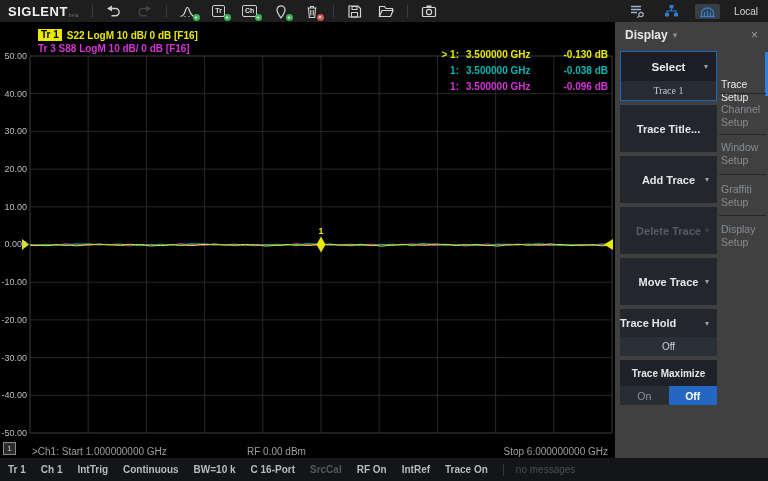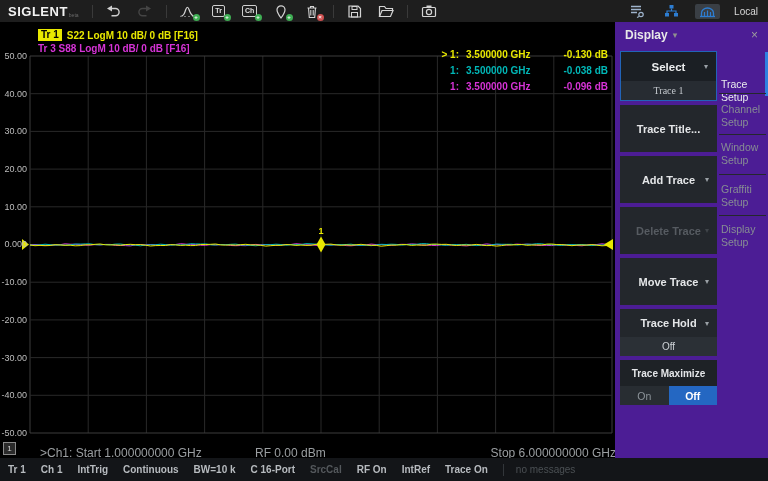--- a/index.html
+++ b/index.html
@@ -33,45 +33,45 @@
   .tl2{left:38px;top:21px;align-items:center;}
   .chip{background:#e8e800;color:#000;padding:0 3px;font-size:10px;font-weight:700;line-height:12px;}
   .c-yellow{color:#e8e800;}
   .c-cyan{color:#00b7b7;}
   .c-magenta{color:#d633d6;}
   .mkr{position:absolute;right:7px;top:26px;display:flex;flex-direction:column;gap:2px;}
   .mkrow{display:flex;font-size:10px;font-weight:600;height:14px;line-height:14px;}
   .mkp{width:24px;text-align:right;}
   .mkf{width:86px;text-align:left;padding-left:7px;}
   .mkv{width:56px;text-align:right;}
-  .plot-footer{position:absolute;left:8px;top:424px;width:615px;height:12px;font-size:12px;color:#9b9fa2;}
+  .plot-footer{position:absolute;left:0;top:424px;width:615px;height:12px;font-size:10px;color:#9b9fa2;}
   .pf-start{position:absolute;left:32px;}
-  .pf-rf{position:absolute;left:247px;text-decoration:underline;}
+  .pf-rf{position:absolute;left:247px;}
   .pf-stop{position:absolute;right:7px;}
   .win-badge{position:absolute;left:3px;top:420px;width:11px;height:11px;border:1px solid #8a8a8a;
              background:#2b2b2b;color:#cfcfcf;font-size:8px;line-height:11px;text-align:center;}
 
   
-  .panel{position:absolute;left:615px;top:22px;width:153px;height:436px;background:#4c1d95;box-sizing:border-box;padding-left:28px;}
+  .panel{position:absolute;left:615px;top:22px;width:153px;height:436px;background:#404040;box-sizing:border-box;padding-left:28px;}
   .panel-header{position:absolute;left:0;top:0;width:100%;height:26px;display:flex;align-items:center;padding:0 10px;box-sizing:border-box;}
   .panel-title{font-size:12px;font-weight:700;color:#e8e8e8;}
   .panel-caret{font-size:9px;color:#8f8f8f;margin-left:5px;}
   .panel-close{margin-left:auto;font-size:12px;color:#9d9d9d;cursor:pointer;}
   .btn-col{position:absolute;left:5px;top:29px;width:97px;display:flex;flex-direction:column;gap:4px;}
   .select-wrap{height:50px;border:1px solid #2264b8;background:#1b1f24;box-sizing:border-box;display:flex;flex-direction:column;cursor:pointer;}
   .select-top{flex:1;position:relative;display:flex;align-items:center;justify-content:center;
               font-size:11.5px;font-weight:700;color:#eceeef;}
   .select-sub{height:19px;background:#272c32;font-size:10px;color:#c3c8cd;display:flex;align-items:center;justify-content:center;font-family:Liberation Serif, serif;}
   .pbtn{height:47px;background:#23272c;display:flex;align-items:center;justify-content:center;position:relative;
         font-size:11px;font-weight:700;color:#e4e6e8;cursor:pointer;box-sizing:border-box;}
   .caret{position:absolute;right:8px;color:#9aa0a6;font-size:8px;font-weight:400;}
   .pbtn.disabled{color:#565b61;}
   .pbtn.disabled .caret{color:#3f4449;}
   .stacked{flex-direction:column;justify-content:flex-start;padding:0;}
-  .stk-top{position:relative;width:100%;height:28px;display:flex;align-items:center;justify-content:center;}
+  .stk-top{position:relative;width:100%;height:28px;display:flex;align-items:center;justify-content:flex-start;}
   .stk-sub{width:100%;height:19px;background:#2b3036;font-size:10px;font-weight:400;color:#ccd1d6;
            display:flex;align-items:center;justify-content:center;}
   .maxi{height:45px;display:flex;flex-direction:column;}
   .maxi-label{height:26px;background:#1e2226;display:flex;align-items:center;justify-content:center;
               font-size:10px;font-weight:700;color:#e4e6e8;}
   .maxi-toggle{height:19px;display:flex;}
   .maxi-toggle span{flex:1;display:flex;align-items:center;justify-content:center;font-size:10.5px;cursor:pointer;}
   .tg-on{background:#282d32;color:#8d949a;}
   .tg-off{background:#2467c2;color:#fff;font-weight:700;}
   .tab{position:absolute;left:106px;width:44px;font-size:10.5px;line-height:13px;color:#878d93;cursor:pointer;}

